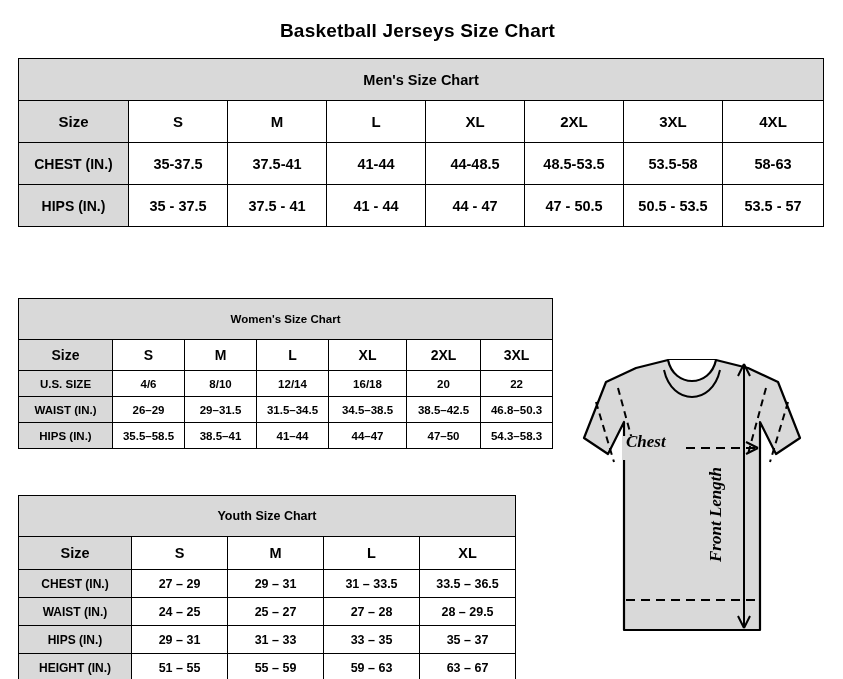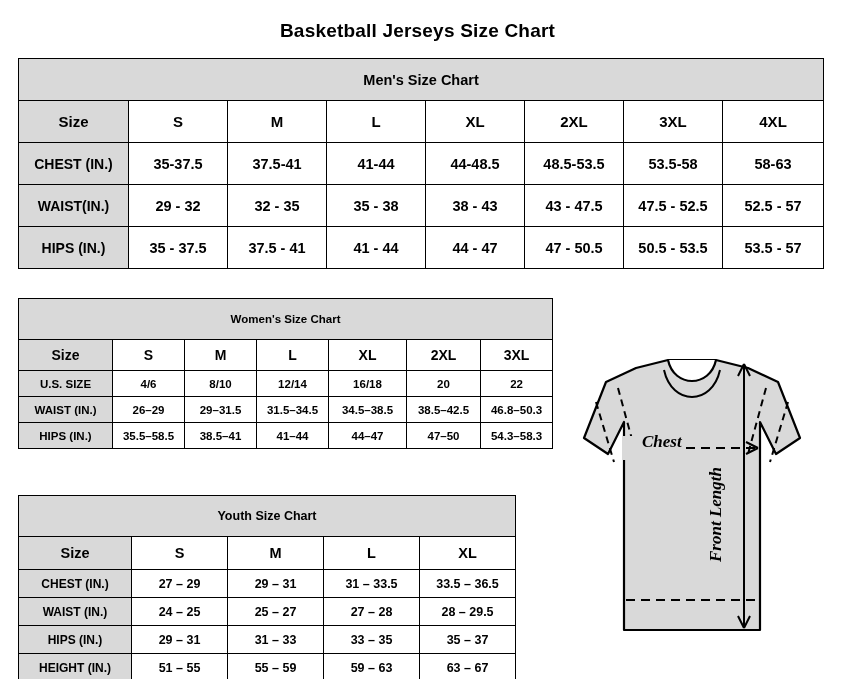--- a/index.html
+++ b/index.html
@@ -101,21 +101,21 @@
   .diag-label {
     position: absolute;
     font-family: "Liberation Serif", serif;
     font-style: italic;
     font-weight: bold;
     font-size: 17px;
     color: #000;
     white-space: nowrap;
   }
   #label-chest {
-    left: 94px;
+    left: 78px;
     top: 102px;
   }
   #label-front-length {
     left: 158px;
     top: 232px;
     transform: rotate(-90deg);
     transform-origin: left top;
   }
 </style>
 </head>
@@ -150,30 +150,20 @@
     </tr>
     <tr>
       <td class="lbl row-head">CHEST (IN.)</td>
       <td>35-37.5</td>
       <td>37.5-41</td>
       <td>41-44</td>
       <td>44-48.5</td>
       <td>48.5-53.5</td>
       <td>53.5-58</td>
       <td>58-63</td>
-    </tr>
-    <tr>
-      <td class="lbl row-head">WAIST(IN.)</td>
-      <td>29 - 32</td>
-      <td>32 - 35</td>
-      <td>35 - 38</td>
-      <td>38 - 43</td>
-      <td>43 - 47.5</td>
-      <td>47.5 - 52.5</td>
-      <td>52.5 - 57</td>
     </tr>
     <tr>
       <td class="lbl row-head">HIPS (IN.)</td>
       <td>35 - 37.5</td>
       <td>37.5 - 41</td>
       <td>41 - 44</td>
       <td>44 - 47</td>
       <td>47 - 50.5</td>
       <td>50.5 - 53.5</td>
       <td>53.5 - 57</td>

